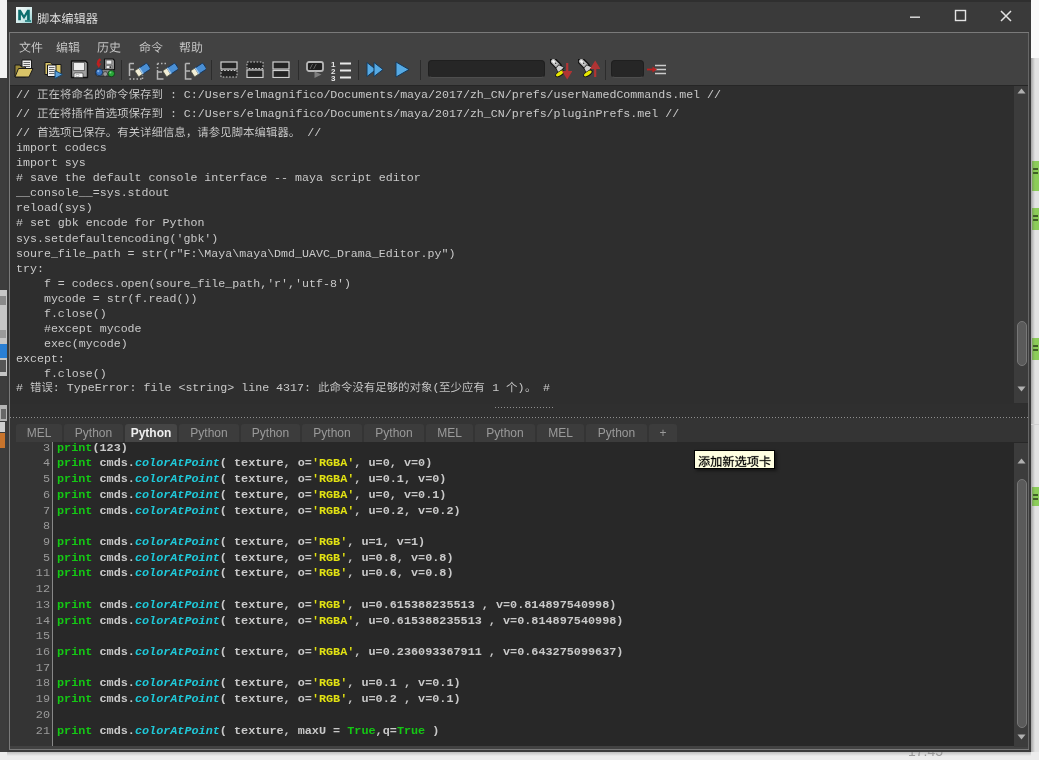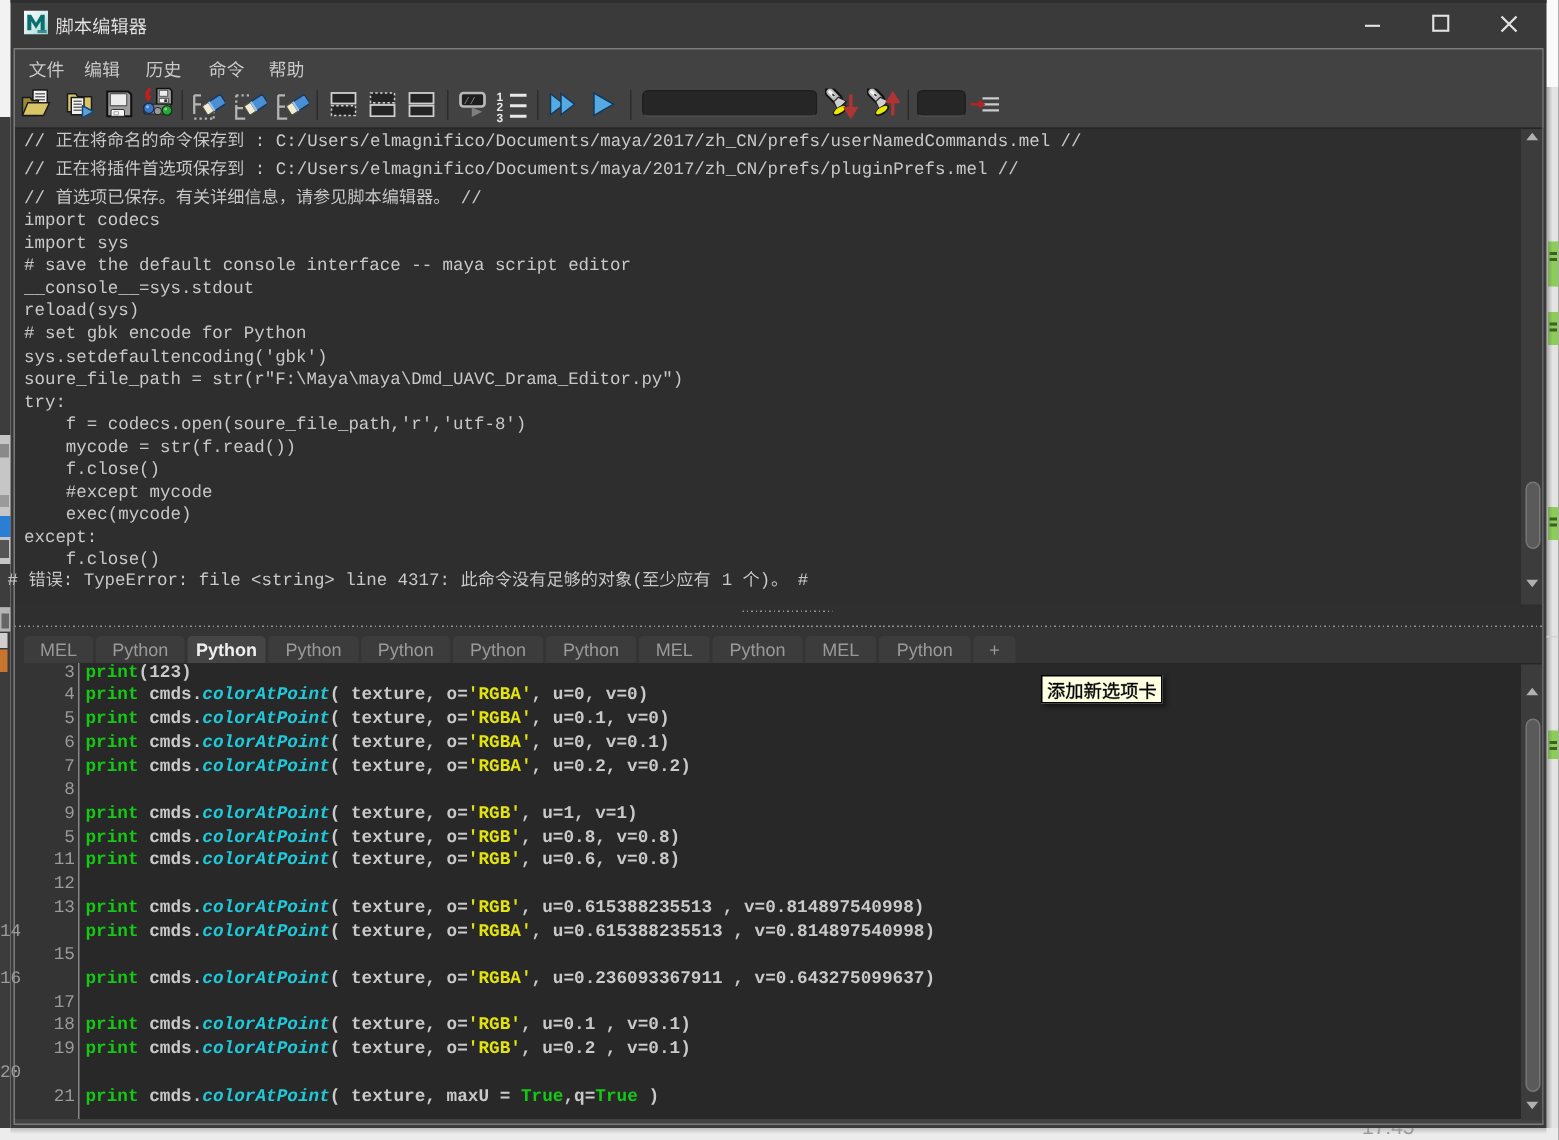--- a/index.html
+++ b/index.html
@@ -260,21 +260,21 @@
 <div class="a mono" style="left:16px;top:231px;height:15px"><span>sys.setdefaultencoding('gbk')</span></div>
 <div class="a mono" style="left:16px;top:246px;height:15px"><span>soure_file_path = str(r"F:\Maya\maya\Dmd_UAVC_Drama_Editor.py")</span></div>
 <div class="a mono" style="left:16px;top:261px;height:15px"><span>try:</span></div>
 <div class="a mono" style="left:16px;top:276px;height:15px"><span>    f = codecs.open(soure_file_path,'r','utf-8')</span></div>
 <div class="a mono" style="left:16px;top:291px;height:15px"><span>    mycode = str(f.read())</span></div>
 <div class="a mono" style="left:16px;top:306px;height:15px"><span>    f.close()</span></div>
 <div class="a mono" style="left:16px;top:321px;height:15px"><span>    #except mycode</span></div>
 <div class="a mono" style="left:16px;top:336px;height:15px"><span>    exec(mycode)</span></div>
 <div class="a mono" style="left:16px;top:351px;height:15px"><span>except:</span></div>
 <div class="a mono" style="left:16px;top:366px;height:15px"><span>    f.close()</span></div>
-<div class="a mono" style="left:5px;top:380px;height:15px"><span># </span><svg style="display:inline-block;vertical-align:-3.09px" width="22.9" height="13.4" viewBox="0 -10.30 22.9 13.40">
+<div class="a mono" style="left:16px;top:380px;height:15px"><span># </span><svg style="display:inline-block;vertical-align:-3.09px" width="22.9" height="13.4" viewBox="0 -10.30 22.9 13.40">
       <path d="M2.0 -9.6C1.7 -8.5 1.1 -7.5 0.4 -6.8C0.6 -6.7 0.8 -6.2 0.9 -6.1C1.2 -6.4 1.6 -6.9 1.9 -7.4H4.6V-8.2H2.3C2.5 -8.6 2.7 -9.0 2.8 -9.4ZM0.7 -3.9V-3.1H2.3V-0.9C2.3 -0.4 2.0 -0.1 1.8 0.0C1.9 0.2 2.1 0.6 2.2 0.8C2.4 0.6 2.7 0.4 4.6 -0.7C4.5 -0.9 4.4 -1.2 4.4 -1.4L3.1 -0.7V-3.1H4.7V-3.9H3.1V-5.5H4.4V-6.3H1.2V-5.5H2.3V-3.9ZM8.6 -9.6V-8.1H7.0V-9.6H6.2V-8.1H5.1V-7.4H6.2V-5.8H4.8V-5.1H11.0V-5.8H9.4V-7.4H10.7V-8.1H9.4V-9.6ZM7.0 -7.4H8.6V-5.8H7.0ZM6.3 -1.5H9.4V-0.3H6.3ZM6.3 -2.2V-3.4H9.4V-2.2ZM5.5 -4.1V0.9H6.3V0.4H9.4V0.8H10.2V-4.1ZM17.1 -8.3H20.9V-6.7H17.1ZM16.3 -9.1V-6.0H21.7V-9.1ZM12.6 -8.8C13.2 -8.2 14.0 -7.5 14.4 -7.0L15.0 -7.6C14.6 -8.1 13.8 -8.8 13.2 -9.3ZM15.6 -2.9V-2.2H18.2C17.9 -1.0 17.1 -0.2 15.3 0.2C15.5 0.4 15.7 0.7 15.8 0.9C17.6 0.4 18.4 -0.4 18.9 -1.6C19.5 -0.4 20.6 0.5 22.0 1.0C22.1 0.7 22.3 0.4 22.5 0.2C21.1 -0.1 20.0 -1.0 19.5 -2.2H22.5V-2.9H19.2C19.3 -3.3 19.4 -3.7 19.4 -4.2H22.0V-5.0H16.0V-4.2H18.6C18.5 -3.7 18.5 -3.3 18.4 -2.9ZM13.6 0.6C13.8 0.4 14.1 0.1 15.9 -1.1C15.8 -1.3 15.7 -1.6 15.7 -1.8L14.4 -1.0V-6.0H12.0V-5.2H13.6V-1.1C13.6 -0.6 13.3 -0.3 13.2 -0.2C13.3 -0.0 13.5 0.4 13.6 0.6Z" fill="#c9c9c9"></path>
     </svg><span>: TypeError: file &lt;string&gt; line 4317: </span><svg style="display:inline-block;vertical-align:-3.09px" width="114.5" height="13.4" viewBox="0 -10.30 114.5 13.40">
       <path d="M0.5 -0.1 0.7 0.8C2.1 0.5 4.2 0.1 6.1 -0.3L6.1 -1.1L4.4 -0.8V-5.3H6.1V-6.1H4.4V-9.6H3.6V-0.7L2.3 -0.4V-7.3H1.4V-0.3ZM6.7 -9.6V-1.0C6.7 0.2 7.0 0.5 8.0 0.5C8.2 0.5 9.5 0.5 9.8 0.5C10.8 0.5 11.0 -0.1 11.1 -1.9C10.9 -2.0 10.5 -2.2 10.3 -2.3C10.2 -0.7 10.2 -0.3 9.7 -0.3C9.4 -0.3 8.3 -0.3 8.1 -0.3C7.6 -0.3 7.6 -0.4 7.6 -1.0V-4.6C8.7 -5.1 9.8 -5.8 10.7 -6.4L10.0 -7.1C9.4 -6.6 8.5 -6.0 7.6 -5.4V-9.6ZM17.2 -9.8C16.2 -8.2 14.0 -6.8 11.8 -6.2C12.0 -6.0 12.2 -5.6 12.3 -5.4C13.2 -5.6 14.0 -6.1 14.8 -6.5V-5.8H19.4V-6.6C20.2 -6.1 21.1 -5.7 21.9 -5.4C22.0 -5.7 22.3 -6.1 22.5 -6.3C20.7 -6.7 18.8 -7.8 17.7 -9.0L17.9 -9.3ZM14.9 -6.6C15.8 -7.1 16.6 -7.8 17.2 -8.4C17.8 -7.8 18.6 -7.1 19.4 -6.6ZM12.9 -4.9V0.0H13.7V-0.9H16.4V-4.9ZM13.7 -4.1H15.6V-1.7H13.7ZM17.6 -4.9V0.9H18.5V-4.1H20.7V-1.6C20.7 -1.5 20.6 -1.5 20.4 -1.4C20.3 -1.4 19.7 -1.4 19.1 -1.5C19.2 -1.2 19.3 -0.9 19.4 -0.7C20.2 -0.7 20.8 -0.7 21.1 -0.8C21.4 -0.9 21.5 -1.2 21.5 -1.6V-4.9ZM27.5 -6.4C28.1 -5.9 28.9 -5.1 29.2 -4.6L29.9 -5.2C29.5 -5.7 28.7 -6.4 28.1 -6.9ZM24.8 -4.3V-3.5H31.1C30.4 -2.8 29.6 -2.0 28.8 -1.2C28.2 -1.6 27.6 -2.0 27.0 -2.3L26.4 -1.7C27.7 -1.0 29.3 0.2 30.1 1.0L30.8 0.3C30.4 -0.0 30.0 -0.4 29.5 -0.7C30.6 -1.8 31.8 -3.1 32.7 -4.0L32.1 -4.4L31.9 -4.3ZM28.7 -9.7C27.5 -8.0 25.4 -6.5 23.3 -5.6C23.5 -5.4 23.8 -5.1 23.9 -4.9C25.6 -5.7 27.4 -6.9 28.7 -8.3C30.0 -6.9 31.9 -5.6 33.4 -4.9C33.5 -5.2 33.8 -5.5 34.1 -5.7C32.4 -6.3 30.4 -7.6 29.2 -8.9L29.5 -9.3ZM35.3 -8.9C36.0 -8.5 36.9 -7.9 37.4 -7.5L37.9 -8.2C37.4 -8.6 36.5 -9.1 35.8 -9.5ZM34.8 -5.7C35.5 -5.4 36.4 -4.8 36.9 -4.5L37.3 -5.2C36.9 -5.6 35.9 -6.1 35.2 -6.4ZM35.1 0.2 35.8 0.7C36.5 -0.3 37.2 -1.8 37.8 -3.0L37.2 -3.5C36.5 -2.2 35.7 -0.7 35.1 0.2ZM39.4 -9.2V-7.9C39.4 -7.0 39.2 -6.1 37.7 -5.4C37.8 -5.2 38.1 -4.9 38.2 -4.7C39.9 -5.5 40.3 -6.8 40.3 -7.9V-8.4H42.5V-6.7C42.5 -5.7 42.7 -5.4 43.6 -5.4C43.7 -5.4 44.4 -5.4 44.6 -5.4C44.9 -5.4 45.1 -5.4 45.3 -5.5C45.3 -5.7 45.2 -6.1 45.2 -6.3C45.1 -6.3 44.8 -6.2 44.6 -6.2C44.4 -6.2 43.8 -6.2 43.6 -6.2C43.4 -6.2 43.4 -6.4 43.4 -6.7V-9.2ZM43.3 -3.8C42.9 -2.9 42.2 -2.2 41.4 -1.6C40.7 -2.2 40.0 -2.9 39.6 -3.8ZM38.3 -4.6V-3.8H39.0L38.8 -3.7C39.2 -2.7 39.9 -1.8 40.7 -1.1C39.7 -0.5 38.6 -0.1 37.4 0.1C37.6 0.3 37.8 0.7 37.8 0.9C39.1 0.6 40.3 0.1 41.4 -0.5C42.4 0.1 43.5 0.6 44.8 0.9C45.0 0.7 45.2 0.3 45.4 0.1C44.2 -0.1 43.1 -0.5 42.2 -1.1C43.2 -1.9 44.0 -3.0 44.5 -4.4L43.9 -4.6L43.8 -4.6ZM50.3 -9.6C50.1 -9.1 50.0 -8.6 49.8 -8.1H46.5V-7.3H49.4C48.7 -5.8 47.6 -4.4 46.3 -3.5C46.4 -3.3 46.7 -3.0 46.8 -2.8C47.5 -3.3 48.2 -4.0 48.7 -4.6V0.9H49.6V-1.4H54.4V-0.2C54.4 0.0 54.3 0.1 54.1 0.1C53.9 0.1 53.2 0.1 52.4 0.1C52.6 0.3 52.7 0.7 52.7 0.9C53.7 0.9 54.3 0.9 54.7 0.8C55.1 0.6 55.2 0.3 55.2 -0.2V-6.0H49.6C49.9 -6.4 50.1 -6.9 50.3 -7.3H56.6V-8.1H50.7C50.9 -8.6 51.0 -9.0 51.1 -9.4ZM49.6 -3.3H54.4V-2.1H49.6ZM49.6 -4.0V-5.2H54.4V-4.0ZM60.0 -8.2H66.1V-6.0H60.0ZM59.8 -4.3C59.7 -2.6 59.1 -0.7 57.8 0.3C57.9 0.5 58.2 0.7 58.4 0.9C59.2 0.3 59.7 -0.6 60.1 -1.7C61.2 0.3 63.0 0.8 65.4 0.8H68.0C68.0 0.5 68.2 0.1 68.3 -0.1C67.8 -0.1 65.8 -0.1 65.5 -0.1C64.7 -0.1 64.1 -0.1 63.5 -0.2V-2.6H67.3V-3.4H63.5V-5.2H67.0V-9.1H59.2V-5.2H62.6V-0.5C61.6 -0.9 60.9 -1.5 60.5 -2.7C60.6 -3.2 60.7 -3.7 60.7 -4.2ZM75.4 -6.7C75.8 -6.4 76.1 -6.1 76.4 -5.9C75.8 -5.4 75.1 -5.0 74.3 -4.8C74.5 -4.7 74.7 -4.4 74.8 -4.2C76.8 -4.9 78.5 -6.2 79.3 -8.5L78.8 -8.7L78.6 -8.7H76.9C77.1 -9.0 77.2 -9.2 77.3 -9.5L76.5 -9.6C76.1 -8.8 75.3 -7.7 74.1 -7.0C74.3 -6.9 74.6 -6.6 74.7 -6.5C75.4 -6.9 75.9 -7.5 76.4 -8.0H78.2C77.9 -7.4 77.5 -6.8 77.0 -6.4C76.7 -6.6 76.3 -6.9 76.0 -7.1ZM75.7 -2.2C76.1 -1.9 76.6 -1.5 76.9 -1.1C76.1 -0.5 75.1 -0.0 74.0 0.2C74.1 0.4 74.3 0.7 74.4 0.9C76.9 0.3 79.0 -1.2 79.8 -4.1L79.2 -4.3L79.1 -4.2H77.4C77.5 -4.5 77.7 -4.8 77.8 -5.0L77.0 -5.2C76.5 -4.2 75.6 -3.2 74.1 -2.4C74.3 -2.3 74.6 -2.0 74.7 -1.8C75.5 -2.3 76.2 -2.9 76.8 -3.5H78.7C78.4 -2.8 78.0 -2.2 77.5 -1.7C77.2 -2.0 76.7 -2.4 76.3 -2.6ZM70.7 -9.6C70.4 -8.3 69.8 -6.9 69.0 -6.1C69.2 -6.0 69.6 -5.8 69.8 -5.6L69.9 -5.8V-1.2H70.6V-2.0H72.5V-6.1H70.1C70.3 -6.5 70.6 -6.9 70.8 -7.4H73.2C73.1 -2.5 73.1 -0.7 72.8 -0.4C72.7 -0.2 72.6 -0.2 72.4 -0.2C72.2 -0.2 71.7 -0.2 71.1 -0.2C71.2 0.0 71.3 0.3 71.3 0.6C71.9 0.6 72.4 0.6 72.7 0.6C73.1 0.5 73.3 0.4 73.5 0.1C73.9 -0.4 73.9 -2.2 74.0 -7.7C74.0 -7.8 74.0 -8.2 74.0 -8.2H71.1C71.3 -8.6 71.4 -9.0 71.6 -9.4ZM70.6 -5.4H71.8V-2.7H70.6ZM86.5 -4.8C87.1 -4.0 87.9 -2.9 88.2 -2.2L89.0 -2.6C88.6 -3.3 87.8 -4.4 87.1 -5.2ZM82.9 -9.6C82.8 -9.1 82.6 -8.3 82.4 -7.8H81.1V0.6H81.9V-0.3H85.1V-7.8H83.2C83.4 -8.3 83.6 -8.9 83.8 -9.5ZM81.9 -7.0H84.3V-4.6H81.9ZM81.9 -1.1V-3.8H84.3V-1.1ZM87.0 -9.7C86.6 -8.1 86.0 -6.5 85.2 -5.5C85.4 -5.4 85.8 -5.1 85.9 -5.0C86.3 -5.5 86.7 -6.2 87.0 -7.0H90.0C89.8 -2.4 89.6 -0.7 89.3 -0.3C89.1 -0.1 89.0 -0.1 88.8 -0.1C88.5 -0.1 87.8 -0.1 87.1 -0.1C87.2 0.1 87.3 0.4 87.4 0.7C88.0 0.7 88.7 0.7 89.1 0.7C89.5 0.7 89.7 0.6 90.0 0.2C90.4 -0.3 90.6 -2.1 90.8 -7.4C90.8 -7.5 90.8 -7.8 90.8 -7.8H87.3C87.5 -8.3 87.7 -8.9 87.8 -9.5ZM97.3 -4.5C97.9 -3.7 98.4 -2.6 98.6 -1.9L99.3 -2.3C99.2 -3.0 98.6 -4.0 98.0 -4.8ZM92.6 -5.2C93.3 -4.6 94.1 -3.8 94.7 -3.1C94.1 -1.6 93.2 -0.5 92.1 0.2C92.3 0.4 92.6 0.7 92.7 0.9C93.8 0.1 94.7 -0.9 95.4 -2.3C95.9 -1.7 96.3 -1.1 96.6 -0.6L97.3 -1.2C96.9 -1.8 96.4 -2.5 95.8 -3.2C96.3 -4.5 96.7 -6.1 96.9 -8.0L96.3 -8.1L96.2 -8.1H92.4V-7.3H95.9C95.8 -6.0 95.5 -4.9 95.1 -3.9C94.5 -4.6 93.9 -5.2 93.2 -5.7ZM100.4 -9.6V-6.9H97.1V-6.0H100.4V-0.3C100.4 -0.0 100.3 0.0 100.1 0.0C99.9 0.0 99.2 0.0 98.5 0.0C98.6 0.3 98.8 0.7 98.8 0.9C99.8 0.9 100.4 0.9 100.7 0.7C101.1 0.6 101.2 0.3 101.2 -0.3V-6.0H102.6V-6.9H101.2V-9.6ZM107.0 -9.7C106.3 -8.7 105.2 -7.6 103.6 -6.8C103.8 -6.6 104.1 -6.4 104.2 -6.2C104.4 -6.3 104.7 -6.4 104.9 -6.6V-4.7H106.8C105.9 -4.2 104.9 -3.8 103.8 -3.5C103.9 -3.4 104.1 -3.1 104.2 -2.9C105.4 -3.2 106.4 -3.7 107.3 -4.2C107.6 -4.0 107.9 -3.8 108.1 -3.6C107.1 -3.0 105.5 -2.3 104.2 -2.0C104.3 -1.9 104.5 -1.6 104.7 -1.4C105.9 -1.8 107.5 -2.5 108.5 -3.2C108.7 -3.0 108.9 -2.8 109.0 -2.6C107.8 -1.6 105.7 -0.8 104.0 -0.3C104.2 -0.2 104.4 0.1 104.5 0.3C106.1 -0.1 108.0 -1.0 109.3 -2.0C109.6 -1.2 109.5 -0.4 109.0 -0.1C108.8 0.0 108.5 0.0 108.2 0.0C107.9 0.0 107.5 0.0 107.1 -0.0C107.2 0.2 107.3 0.5 107.3 0.8C107.7 0.8 108.1 0.8 108.4 0.8C108.8 0.8 109.2 0.7 109.6 0.5C110.3 -0.0 110.5 -1.2 110.0 -2.4L110.6 -2.7C111.1 -1.6 112.0 -0.3 113.4 0.3C113.5 0.1 113.8 -0.2 114.0 -0.4C112.7 -1.0 111.8 -2.1 111.3 -3.1C111.9 -3.4 112.4 -3.7 112.9 -4.0L112.2 -4.5C111.6 -4.1 110.5 -3.4 109.7 -3.0C109.3 -3.6 108.7 -4.2 107.9 -4.7L108.0 -4.7H112.8V-7.3H109.7C110.0 -7.7 110.4 -8.1 110.6 -8.5L110.0 -8.9L109.9 -8.9H107.4C107.5 -9.1 107.7 -9.3 107.9 -9.5ZM106.8 -8.2H109.4C109.2 -7.9 108.9 -7.5 108.7 -7.3H105.8C106.2 -7.6 106.5 -7.9 106.8 -8.2ZM105.7 -6.6H108.7C108.5 -6.1 108.1 -5.7 107.7 -5.4H105.7ZM109.5 -6.6H111.9V-5.4H108.7C109.0 -5.7 109.3 -6.2 109.5 -6.6Z" fill="#c9c9c9"></path>
     </svg><span>(</span><svg style="display:inline-block;vertical-align:-3.09px" width="45.8" height="13.4" viewBox="0 -10.30 45.8 13.40">
       <path d="M1.7 -4.8C2.1 -5.0 2.7 -5.0 9.0 -5.3C9.3 -5.0 9.5 -4.7 9.7 -4.5L10.4 -5.0C9.8 -5.8 8.5 -6.9 7.5 -7.7L6.8 -7.2C7.3 -6.9 7.8 -6.4 8.2 -6.0L2.9 -5.8C3.6 -6.5 4.4 -7.3 5.1 -8.2H10.5V-9.0H0.9V-8.2H3.9C3.2 -7.3 2.5 -6.5 2.2 -6.2C1.9 -5.9 1.6 -5.7 1.4 -5.7C1.5 -5.5 1.6 -5.0 1.7 -4.8ZM5.3 -4.8V-3.3H1.6V-2.5H5.3V-0.3H0.6V0.5H10.9V-0.3H6.1V-2.5H9.9V-3.3H6.1V-4.8ZM14.1 -7.8C13.6 -6.5 12.8 -5.1 12.1 -4.2C12.3 -4.1 12.6 -3.9 12.8 -3.8C13.5 -4.7 14.3 -6.2 14.9 -7.6ZM19.5 -7.5C20.3 -6.4 21.2 -4.8 21.6 -3.9L22.4 -4.3C21.9 -5.2 21.0 -6.7 20.2 -7.8ZM20.2 -3.7C18.7 -1.4 15.7 -0.3 11.8 0.1C12.0 0.3 12.2 0.7 12.2 0.9C16.3 0.4 19.4 -0.8 21.0 -3.3ZM16.6 -9.6V-2.6H17.4V-9.6ZM25.9 -5.6C26.4 -4.4 26.9 -2.7 27.2 -1.7L28.0 -2.0C27.7 -3.1 27.2 -4.7 26.7 -5.9ZM28.4 -6.3C28.8 -5.0 29.2 -3.4 29.4 -2.3L30.2 -2.6C30.0 -3.6 29.6 -5.2 29.2 -6.5ZM28.3 -9.5C28.5 -9.1 28.7 -8.6 28.9 -8.1H24.3V-5.0C24.3 -3.4 24.2 -1.1 23.3 0.5C23.5 0.6 23.9 0.8 24.1 1.0C25.0 -0.7 25.2 -3.3 25.2 -5.0V-7.3H33.7V-8.1H29.8C29.7 -8.6 29.4 -9.2 29.1 -9.7ZM25.3 -0.4V0.4H33.8V-0.4H30.7C31.8 -2.2 32.6 -4.3 33.2 -6.2L32.3 -6.5C31.8 -4.6 31.0 -2.2 29.9 -0.4ZM38.8 -9.6C38.7 -9.1 38.5 -8.6 38.3 -8.1H35.1V-7.3H38.0C37.2 -5.8 36.2 -4.4 34.8 -3.5C35.0 -3.3 35.2 -3.0 35.4 -2.8C36.1 -3.3 36.7 -4.0 37.3 -4.6V0.9H38.1V-1.4H42.9V-0.2C42.9 0.0 42.9 0.1 42.7 0.1C42.4 0.1 41.7 0.1 41.0 0.1C41.1 0.3 41.2 0.7 41.3 0.9C42.3 0.9 42.9 0.9 43.3 0.8C43.6 0.6 43.8 0.3 43.8 -0.2V-6.0H38.2C38.5 -6.4 38.7 -6.9 38.9 -7.3H45.1V-8.1H39.2C39.4 -8.6 39.6 -9.0 39.7 -9.4ZM38.1 -3.3H42.9V-2.1H38.1ZM38.1 -4.0V-5.2H42.9V-4.0Z" fill="#c9c9c9"></path>
     </svg><span> 1 </span><svg style="display:inline-block;vertical-align:-3.09px" width="11.4" height="13.4" viewBox="0 -10.30 11.4 13.40">
       <path d="M5.3 -6.3V0.9H6.2V-6.3ZM5.8 -9.6C4.6 -7.7 2.6 -6.0 0.4 -5.1C0.6 -4.9 0.9 -4.6 1.0 -4.3C2.8 -5.2 4.5 -6.5 5.7 -8.1C7.3 -6.3 8.8 -5.2 10.5 -4.3C10.6 -4.6 10.9 -4.9 11.1 -5.1C9.3 -5.9 7.7 -7.0 6.2 -8.8L6.6 -9.3Z" fill="#c9c9c9"></path>
     </svg><span>)</span><svg style="display:inline-block;vertical-align:-3.09px" width="11.4" height="13.4" viewBox="0 -10.30 11.4 13.40">
       <path d="M2.2 -2.8C1.3 -2.8 0.5 -2.0 0.5 -1.1C0.5 -0.1 1.3 0.7 2.2 0.7C3.2 0.7 4.0 -0.1 4.0 -1.1C4.0 -2.0 3.2 -2.8 2.2 -2.8ZM2.2 0.1C1.6 0.1 1.1 -0.4 1.1 -1.1C1.1 -1.7 1.6 -2.2 2.2 -2.2C2.9 -2.2 3.4 -1.7 3.4 -1.1C3.4 -0.4 2.9 0.1 2.2 0.1Z" fill="#c9c9c9"></path>
     </svg><span> #</span></div>
@@ -318,29 +318,29 @@
 <div class="a code" style="left:0;top:519.2px;width:50px;text-align:right;color:#9b9b9b;font-weight:normal">8</div>
 <div class="a code" style="left:0;top:534.9px;width:50px;text-align:right;color:#9b9b9b;font-weight:normal">9</div>
 <div class="a code" style="left:57px;top:534.9px"><span class="kw">print</span><span> cmds.</span><span class="fn">colorAtPoint</span><span>( texture, o=</span><span class="str">'RGB'</span><span>, u=1, v=1)</span></div>
 <div class="a code" style="left:0;top:550.6px;width:50px;text-align:right;color:#9b9b9b;font-weight:normal">5</div>
 <div class="a code" style="left:57px;top:550.6px"><span class="kw">print</span><span> cmds.</span><span class="fn">colorAtPoint</span><span>( texture, o=</span><span class="str">'RGB'</span><span>, u=0.8, v=0.8)</span></div>
 <div class="a code" style="left:0;top:566.4px;width:50px;text-align:right;color:#9b9b9b;font-weight:normal">11</div>
 <div class="a code" style="left:57px;top:566.4px"><span class="kw">print</span><span> cmds.</span><span class="fn">colorAtPoint</span><span>( texture, o=</span><span class="str">'RGB'</span><span>, u=0.6, v=0.8)</span></div>
 <div class="a code" style="left:0;top:582.1px;width:50px;text-align:right;color:#9b9b9b;font-weight:normal">12</div>
 <div class="a code" style="left:0;top:597.8px;width:50px;text-align:right;color:#9b9b9b;font-weight:normal">13</div>
 <div class="a code" style="left:57px;top:597.8px"><span class="kw">print</span><span> cmds.</span><span class="fn">colorAtPoint</span><span>( texture, o=</span><span class="str">'RGB'</span><span>, u=0.615388235513 , v=0.814897540998)</span></div>
-<div class="a code" style="left:0;top:613.5px;width:50px;text-align:left;color:#9b9b9b;font-weight:normal">14</div>
+<div class="a code" style="left:0;top:613.5px;width:50px;text-align:right;color:#9b9b9b;font-weight:normal">14</div>
 <div class="a code" style="left:57px;top:613.5px"><span class="kw">print</span><span> cmds.</span><span class="fn">colorAtPoint</span><span>( texture, o=</span><span class="str">'RGBA'</span><span>, u=0.615388235513 , v=0.814897540998)</span></div>
 <div class="a code" style="left:0;top:629.2px;width:50px;text-align:right;color:#9b9b9b;font-weight:normal">15</div>
-<div class="a code" style="left:0;top:645.0px;width:50px;color:#9b9b9b;font-weight:normal">16</div>
+<div class="a code" style="left:0;top:645.0px;width:50px;text-align:right;color:#9b9b9b;font-weight:normal">16</div>
 <div class="a code" style="left:57px;top:645.0px"><span class="kw">print</span><span> cmds.</span><span class="fn">colorAtPoint</span><span>( texture, o=</span><span class="str">'RGBA'</span><span>, u=0.236093367911 , v=0.643275099637)</span></div>
 <div class="a code" style="left:0;top:660.7px;width:50px;text-align:right;color:#9b9b9b;font-weight:normal">17</div>
 <div class="a code" style="left:0;top:676.4px;width:50px;text-align:right;color:#9b9b9b;font-weight:normal">18</div>
 <div class="a code" style="left:57px;top:676.4px"><span class="kw">print</span><span> cmds.</span><span class="fn">colorAtPoint</span><span>( texture, o=</span><span class="str">'RGB'</span><span>, u=0.1 , v=0.1)</span></div>
 <div class="a code" style="left:0;top:692.1px;width:50px;text-align:right;color:#9b9b9b;font-weight:normal">19</div>
 <div class="a code" style="left:57px;top:692.1px"><span class="kw">print</span><span> cmds.</span><span class="fn">colorAtPoint</span><span>( texture, o=</span><span class="str">'RGB'</span><span>, u=0.2 , v=0.1)</span></div>
-<div class="a code" style="left:0;top:707.8px;width:50px;text-align:left;color:#9b9b9b;font-weight:normal">20</div>
+<div class="a code" style="left:0;top:707.8px;width:50px;text-align:right;color:#9b9b9b;font-weight:normal">20</div>
 <div class="a code" style="left:0;top:723.6px;width:50px;text-align:right;color:#9b9b9b;font-weight:normal">21</div>
 <div class="a code" style="left:57px;top:723.6px"><span class="kw">print</span><span> cmds.</span><span class="fn">colorAtPoint</span><span>( texture, maxU = </span><span class="kw">True</span><span>,</span><span>q=</span><span class="kw">True</span><span> )</span></div>
 <div class="a" style="left:1028px;top:33px;width:1px;height:716px;background:#666666"></div>
 <div class="a" style="left:1031px;top:424px;width:8px;height:1px;background:#d2d2d2"></div>
 <div class="a tl" style="left:694px;top:450px;width:81px;height:19px;background:#ffffe1;border:1px solid #000;box-sizing:border-box;padding-left:3px;padding-top:1px;box-shadow:2px 2px 3px rgba(0,0,0,.45)"><svg style="display:inline-block;vertical-align:-3.29px" width="73.2" height="14.3" viewBox="0 -10.98 73.2 14.27">
       <path d="M5.0 -3.5C4.7 -2.6 4.2 -1.5 3.4 -0.9L4.1 -0.4C4.9 -1.1 5.4 -2.3 5.7 -3.2ZM7.8 -3.1C8.2 -2.3 8.6 -1.2 8.6 -0.5L9.4 -0.8C9.3 -1.5 8.9 -2.5 8.5 -3.3ZM9.3 -3.4C10.0 -2.5 10.8 -1.2 11.1 -0.4L11.8 -0.8C11.5 -1.6 10.8 -2.8 10.1 -3.8ZM6.5 -4.8V-0.0C6.5 0.1 6.5 0.2 6.3 0.2C6.1 0.2 5.6 0.2 5.0 0.1C5.1 0.4 5.2 0.7 5.2 1.0C6.1 1.0 6.6 1.0 6.9 0.8C7.3 0.7 7.4 0.5 7.4 -0.0V-4.8ZM1.0 -9.5C1.7 -9.1 2.6 -8.6 3.0 -8.1L3.6 -8.9C3.1 -9.3 2.3 -9.8 1.6 -10.1ZM0.5 -6.2C1.2 -5.9 2.1 -5.3 2.5 -4.9L3.0 -5.7C2.6 -6.1 1.7 -6.6 1.0 -6.8ZM0.7 0.3 1.5 0.8C2.1 -0.3 2.7 -1.7 3.2 -2.9L2.4 -3.4C1.9 -2.1 1.2 -0.6 0.7 0.3ZM4.0 -9.6V-8.7H6.7C6.6 -8.1 6.4 -7.6 6.1 -7.1H3.4V-6.2H5.7C5.1 -5.2 4.2 -4.4 3.1 -3.8C3.3 -3.6 3.5 -3.3 3.7 -3.1C5.1 -3.8 6.0 -4.9 6.7 -6.2H8.2C8.9 -5.0 10.1 -3.9 11.2 -3.3C11.4 -3.5 11.7 -3.8 11.8 -4.0C10.8 -4.4 9.8 -5.3 9.2 -6.2H11.6V-7.1H7.1C7.3 -7.6 7.5 -8.1 7.6 -8.7H11.2V-9.6ZM19.2 -8.7V0.8H20.1V-0.1H22.4V0.7H23.3V-8.7ZM20.1 -1.0V-7.8H22.4V-1.0ZM14.6 -10.1 14.6 -7.9H12.8V-7.0H14.5C14.5 -4.0 14.1 -1.3 12.5 0.4C12.8 0.5 13.1 0.8 13.2 1.0C14.9 -0.8 15.3 -3.7 15.4 -7.0H17.3C17.2 -2.3 17.1 -0.7 16.8 -0.3C16.7 -0.2 16.6 -0.1 16.4 -0.1C16.2 -0.1 15.7 -0.1 15.1 -0.2C15.2 0.1 15.3 0.5 15.4 0.7C15.9 0.8 16.5 0.8 16.8 0.7C17.2 0.7 17.4 0.6 17.6 0.3C18.0 -0.3 18.1 -2.0 18.2 -7.5C18.2 -7.6 18.2 -7.9 18.2 -7.9H15.5L15.5 -10.1ZM28.8 -2.6C29.2 -2.0 29.6 -1.2 29.8 -0.6L30.4 -1.0C30.3 -1.5 29.8 -2.3 29.4 -2.9ZM26.0 -2.9C25.8 -2.1 25.4 -1.4 24.9 -0.8C25.1 -0.7 25.4 -0.5 25.5 -0.4C26.0 -0.9 26.5 -1.8 26.8 -2.7ZM31.1 -9.1V-4.9C31.1 -3.3 31.0 -1.2 30.0 0.3C30.2 0.4 30.6 0.7 30.7 0.9C31.8 -0.7 32.0 -3.1 32.0 -4.9V-5.3H33.9V0.9H34.7V-5.3H36.1V-6.1H32.0V-8.5C33.3 -8.7 34.7 -9.0 35.7 -9.4L35.0 -10.0C34.1 -9.7 32.5 -9.3 31.1 -9.1ZM27.0 -10.1C27.2 -9.7 27.4 -9.3 27.5 -9.0H25.1V-8.2H30.5V-9.0H28.5C28.3 -9.4 28.1 -9.9 27.8 -10.3ZM29.0 -8.1C28.9 -7.6 28.6 -6.7 28.3 -6.2H25.0V-5.4H27.5V-4.1H25.0V-3.3H27.5V-0.2C27.5 -0.1 27.4 -0.1 27.3 -0.1C27.2 -0.0 26.8 -0.0 26.4 -0.1C26.5 0.2 26.6 0.5 26.6 0.7C27.2 0.7 27.7 0.7 27.9 0.6C28.2 0.4 28.3 0.2 28.3 -0.2V-3.3H30.6V-4.1H28.3V-5.4H30.7V-6.2H29.2C29.4 -6.7 29.6 -7.4 29.9 -8.0ZM25.9 -7.9C26.2 -7.4 26.4 -6.7 26.4 -6.2L27.2 -6.4C27.1 -6.9 26.9 -7.6 26.7 -8.1ZM37.3 -9.3C38.1 -8.7 38.9 -7.9 39.2 -7.3L40.0 -7.9C39.6 -8.4 38.8 -9.3 38.0 -9.8ZM42.0 -9.9C41.7 -8.8 41.2 -7.7 40.6 -7.0C40.8 -6.9 41.2 -6.6 41.4 -6.5C41.6 -6.9 41.9 -7.3 42.2 -7.8H44.0V-6.0H40.5V-5.2H42.7C42.5 -3.6 42.0 -2.4 40.2 -1.8C40.4 -1.6 40.6 -1.2 40.7 -1.0C42.8 -1.8 43.4 -3.2 43.6 -5.2H44.9V-2.3C44.9 -1.4 45.1 -1.1 46.0 -1.1C46.2 -1.1 47.0 -1.1 47.2 -1.1C48.0 -1.1 48.2 -1.5 48.3 -3.1C48.0 -3.1 47.7 -3.3 47.5 -3.4C47.5 -2.2 47.4 -2.0 47.1 -2.0C46.9 -2.0 46.3 -2.0 46.1 -2.0C45.8 -2.0 45.8 -2.0 45.8 -2.3V-5.2H48.2V-6.0H44.9V-7.8H47.7V-8.6H44.9V-10.2H44.0V-8.6H42.5C42.7 -8.9 42.8 -9.3 42.9 -9.7ZM39.7 -5.6H37.3V-4.7H38.8V-1.0C38.3 -0.8 37.7 -0.3 37.1 0.2L37.8 1.0C38.5 0.2 39.1 -0.4 39.6 -0.4C39.8 -0.4 40.2 -0.1 40.7 0.2C41.5 0.7 42.5 0.8 43.9 0.8C45.1 0.8 47.2 0.8 48.1 0.7C48.1 0.4 48.3 -0.0 48.4 -0.2C47.2 -0.1 45.3 -0.0 43.9 -0.0C42.6 -0.0 41.6 -0.1 40.9 -0.6C40.3 -0.9 40.0 -1.2 39.7 -1.2ZM56.3 -6.1V-3.5C56.3 -2.2 56.0 -0.7 52.7 0.2C52.9 0.4 53.2 0.7 53.3 0.9C56.7 -0.1 57.3 -1.9 57.3 -3.5V-6.1ZM57.2 -1.1C58.1 -0.5 59.3 0.4 59.9 1.0L60.5 0.3C59.9 -0.3 58.7 -1.1 57.8 -1.7ZM49.2 -2.2 49.4 -1.3C50.5 -1.7 52.0 -2.2 53.4 -2.7L53.3 -3.5L51.8 -3.0V-7.9H53.2V-8.8H49.4V-7.9H50.9V-2.7ZM53.9 -7.6V-1.9H54.8V-6.8H58.8V-1.9H59.7V-7.6H56.8C57.0 -8.0 57.2 -8.4 57.4 -8.9H60.5V-9.7H53.4V-8.9H56.3C56.2 -8.5 56.0 -8.0 55.9 -7.6ZM67.5 -2.8C68.8 -2.3 70.6 -1.5 71.5 -1.0L72.0 -1.8C71.1 -2.3 69.3 -3.0 68.0 -3.5ZM66.4 -10.2V-5.8H61.6V-4.9H66.4V1.0H67.3V-4.9H72.6V-5.8H67.3V-7.6H71.3V-8.5H67.3V-10.2Z" fill="#000000" stroke="#000000" stroke-width="0.25"></path>
     </svg></div>
 </body></html>

